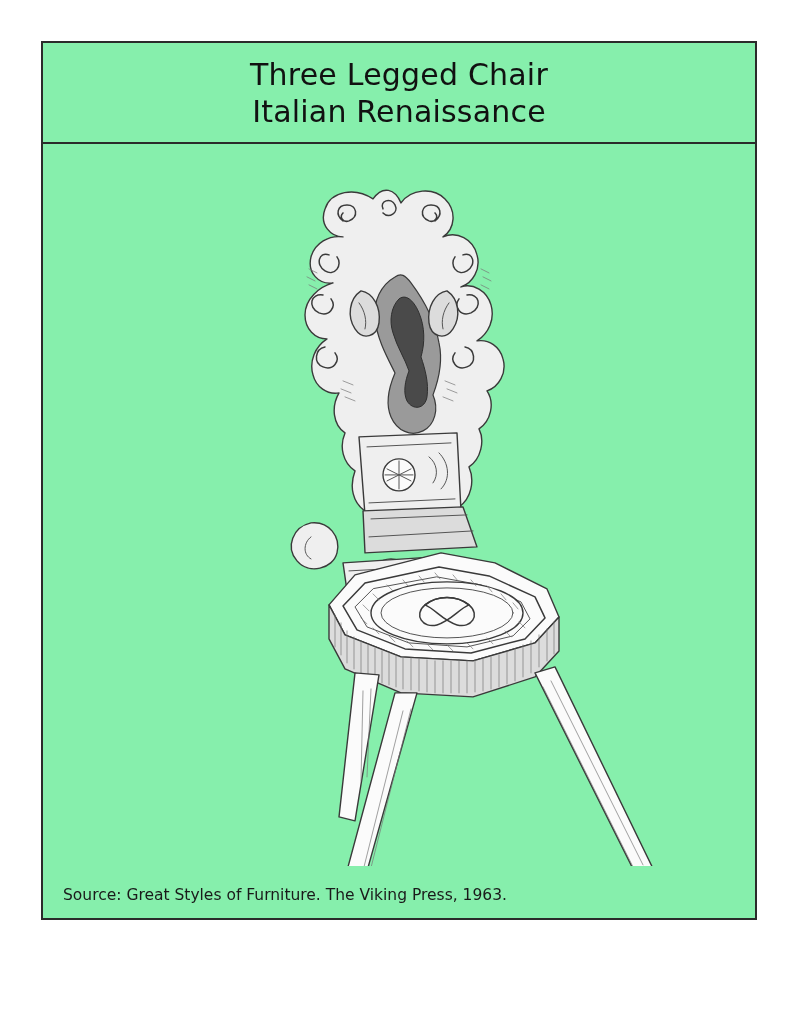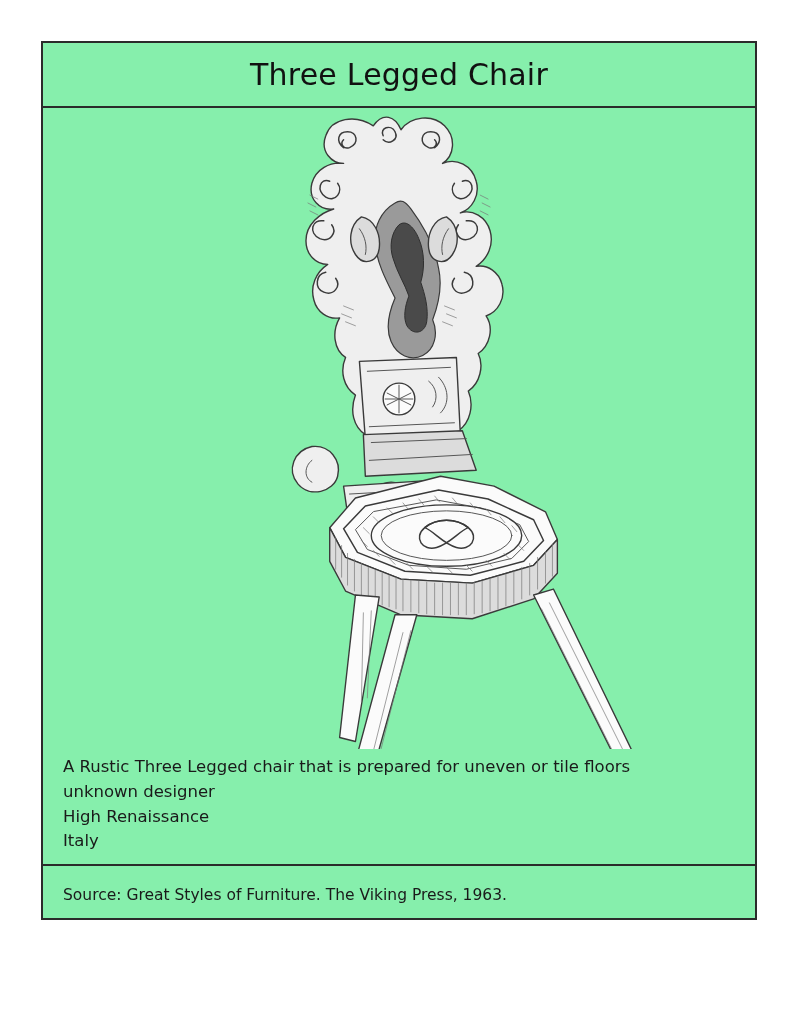--- a/index.html
+++ b/index.html
@@ -100,20 +100,21 @@
   .fill-white { fill: #fbfbfb; stroke: #3a3a3a; stroke-width: 1.4; stroke-linejoin: round; }
 </style>
 </head>
 <body>
 
 <div class="page">
   <div class="sheet">
 
     <div class="title-block">
       <div class="title-line">Three Legged Chair</div>
+      <div class="title-line">Italian Renaissance</div>
     </div>
 
     <div class="drawing-area">
       <svg viewBox="0 0 712 648" preserveAspectRatio="xMidYMid meet">
 
         <g>
           <path class="fill-soft" d="
             M330,18
             C312,6 288,10 282,28
             C276,44 288,56 300,56
@@ -290,25 +291,19 @@
           <path class="sketch-hair" d="M360,530 L300,770 M368,528 L308,766"></path>
 
           <path class="sketch" d="M292,788 L606,698"></path>
           <path class="sketch-thin" d="M296,796 L606,706"></path>
           <path class="sketch" d="M600,690 L616,700 L606,706"></path>
           <path class="sketch-thin" d="M588,694 L602,688"></path>
         </g>
       </svg>
     </div>
 
-    <div class="caption-block">
-      <div class="caption-line">A Rustic Three Legged chair that is prepared for uneven or tile floors</div>
-      <div class="caption-line">unknown designer</div>
-      <div class="caption-line">High Renaissance</div>
-      <div class="caption-line">Italy</div>
-    </div>
 
     <div class="source-block">
       <div class="source-line">Source: Great Styles of Furniture. The Viking Press, 1963.</div>
     </div>
 
   </div>
 </div>
 
 </body></html>

